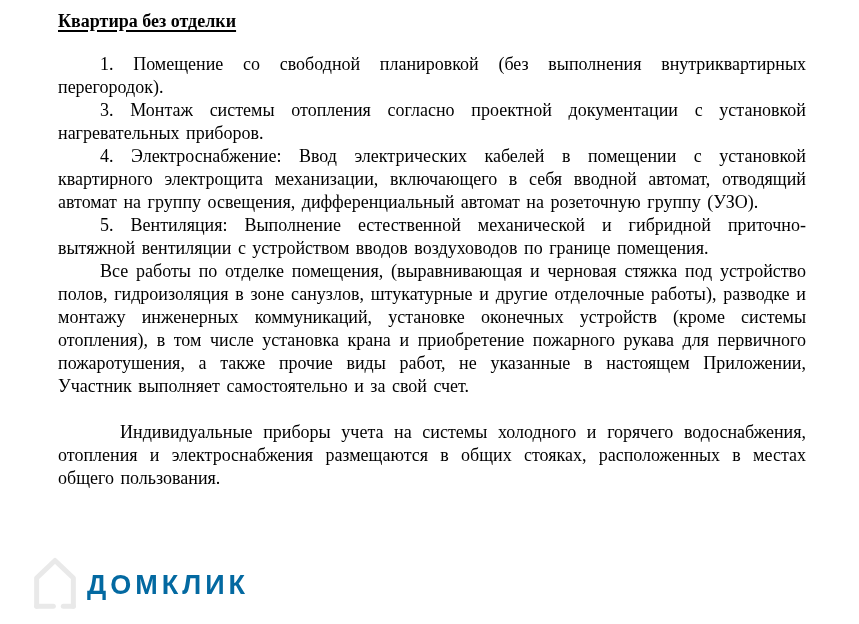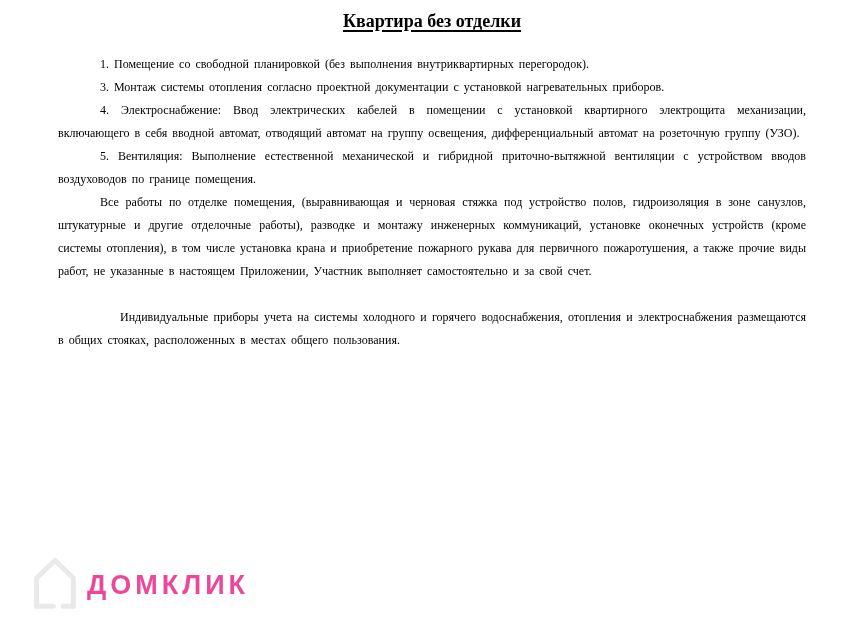--- a/index.html
+++ b/index.html
@@ -28,46 +28,46 @@
     align-items: center;
     gap: 7px;
     pointer-events: none;
   }
   .wm-icon { display: block; }
   .wm-text {
     font-family: "Liberation Sans", "DejaVu Sans", sans-serif;
     font-weight: bold;
     font-size: 27px;
     letter-spacing: 4px;
-    color: #ec4899;
+    color: #0369a1;
     line-height: 1;
     transform: translateY(2px);
   }
   
   .content {
     position: absolute;
     z-index: 1;
     left: 58px;
     top: 7px;
     width: 748px;
   }
   .doc-title {
-    text-align: center;
+    text-align: left;
     font-weight: bold;
     font-size: 18px;
     line-height: 28px;
     text-decoration: underline;
     text-decoration-thickness: 2px;
     text-underline-offset: 3px;
     margin: 0 0 18px 0;
   }
   p.para {
     margin: 0;
     text-align: justify;
-    font-size: 12px;
+    font-size: 18px;
     line-height: 23px;
     word-spacing: 2px;
     text-indent: 42px;
   }
   p.para-final {
     margin-top: 23px;
     text-indent: 62px;
   }
   .spell-error {
     text-decoration: underline;

